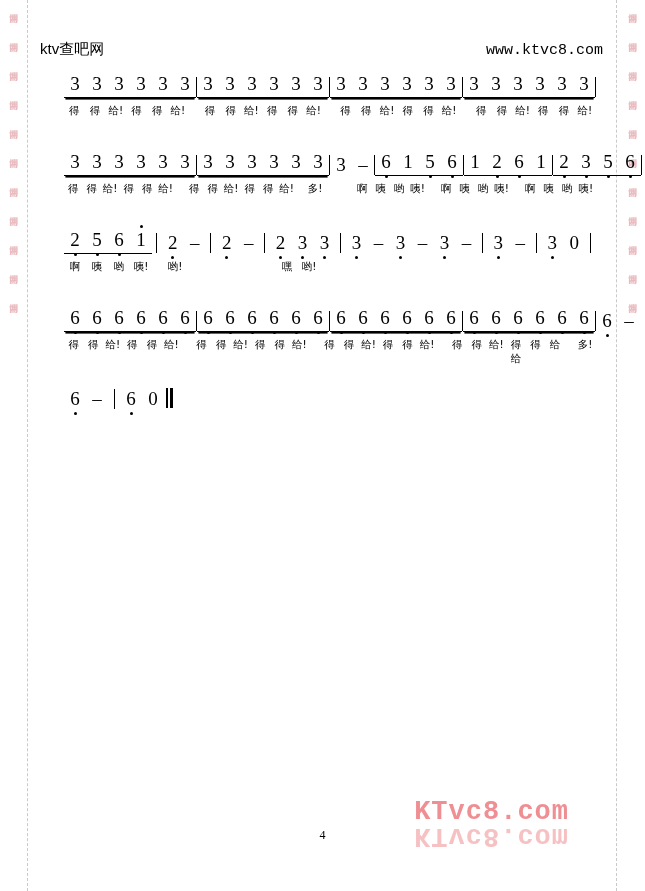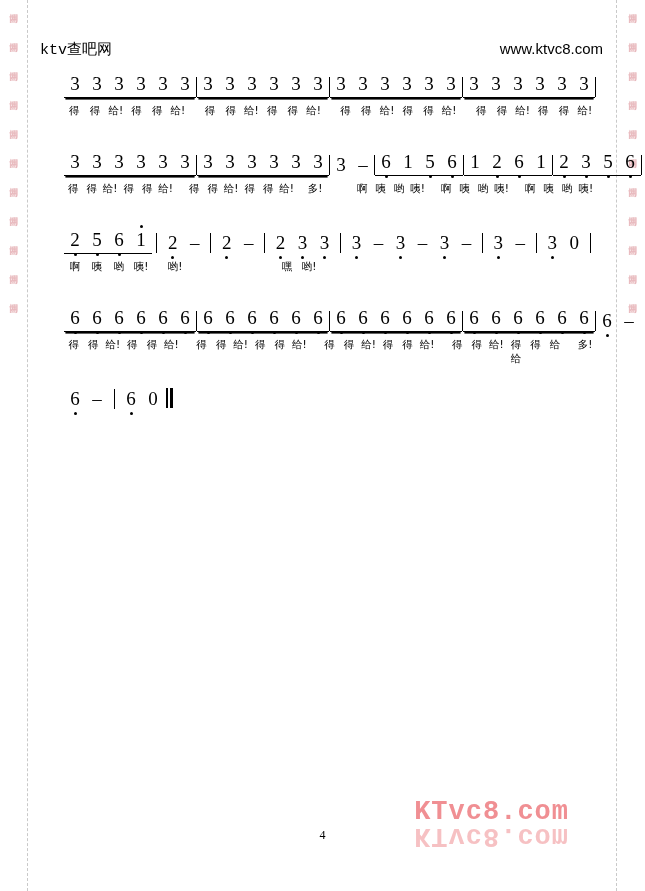--- a/index.html
+++ b/index.html
@@ -39,22 +39,22 @@
 
   .sheet{
     position:absolute;
     left:28px;right:28px;top:0;bottom:0;
   }
   .header{
     position:absolute;top:40px;left:12px;right:14px;
     display:flex;justify-content:space-between;align-items:baseline;
     font-size:15px;color:#000;
   }
-  .header .site{font-family:Liberation Mono, monospace;}
-  .header .url{font-family:Liberation Sans, sans-serif;}
+  .header .site{font-family:Liberation Sans, sans-serif;}
+  .header .url{font-family:Liberation Mono, monospace;}
 
   .music{
     position:absolute;
     left:36px;right:22px;top:68px;
   }
   .line{
     position:relative;
     margin-bottom:24px;
     height:54px;
   }

